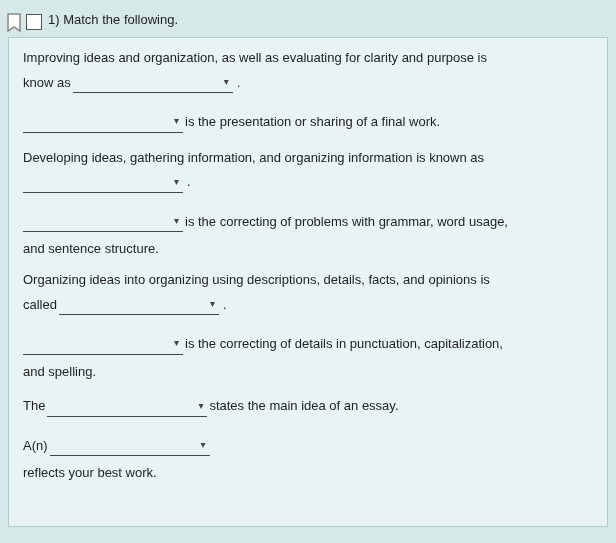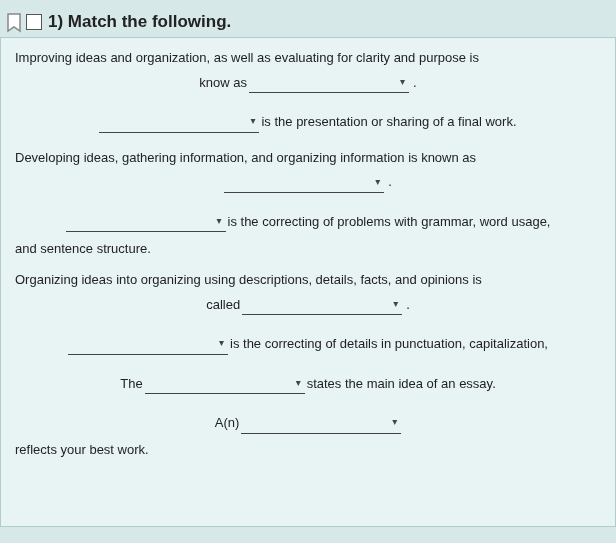--- a/index.html
+++ b/index.html
@@ -41,47 +41,46 @@
     .checkbox-icon {
       width: 16px;
       height: 16px;
       margin-top: 2px;
       flex-shrink: 0;
       border: 1.5px solid #555;
       background: white;
     }
 
     .question-title {
-      font-weight: bold;
-      font-size: 17px;
+      font-weight: normal;
+      font-size: 13px;
       padding-left: 2px;
     }
 
     .question-body {
       background-color: #e8f4f4;
-      margin: 0 0;
+      margin: 0 8px;
       padding: 10px 14px 0 14px;
       border: 1px solid #b0cccc;
       min-height: 490px;
     }
 
     .text-block {
       margin-bottom: 2px;
       line-height: 1.6;
     }
 
     .inline-row {
       display: flex;
       align-items: center;
       flex-wrap: wrap;
       gap: 2px;
       margin-bottom: 6px;
       margin-top: 2px;
       line-height: 1.8;
-      justify-content: center;
     }
 
     .dropdown-select {
       display: inline-flex;
       align-items: center;
       border-bottom: 1.5px solid #444;
       min-width: 160px;
       height: 22px;
       background: transparent;
       cursor: pointer;
@@ -197,20 +196,23 @@
 
     <div class="spacer"></div>
 
     <div class="inline-row">
       <div class="dropdown-select">
         <span class="dropdown-text"></span>
         <span class="arrow">▾</span>
       </div>
       <span>is the correcting of details in punctuation, capitalization,</span>
     </div>
+    <div class="text-block">
+      <span>and spelling.</span>
+    </div>
 
     <div class="spacer"></div>
 
     <div class="inline-row">
       <span>The</span>
       <div class="dropdown-select">
         <span class="dropdown-text"></span>
         <span class="arrow">▾</span>
       </div>
       <span>states the main idea of an essay.</span>

